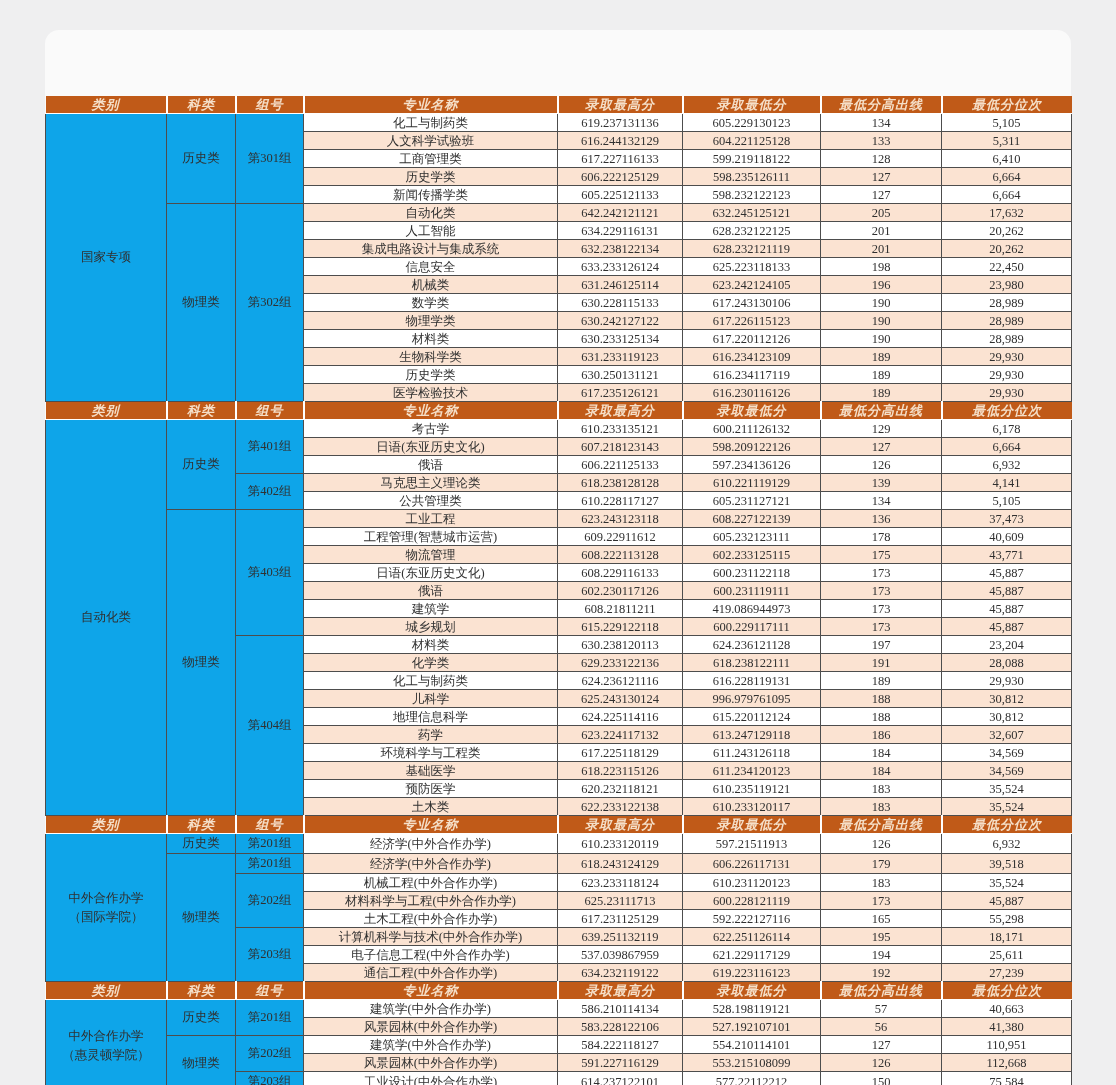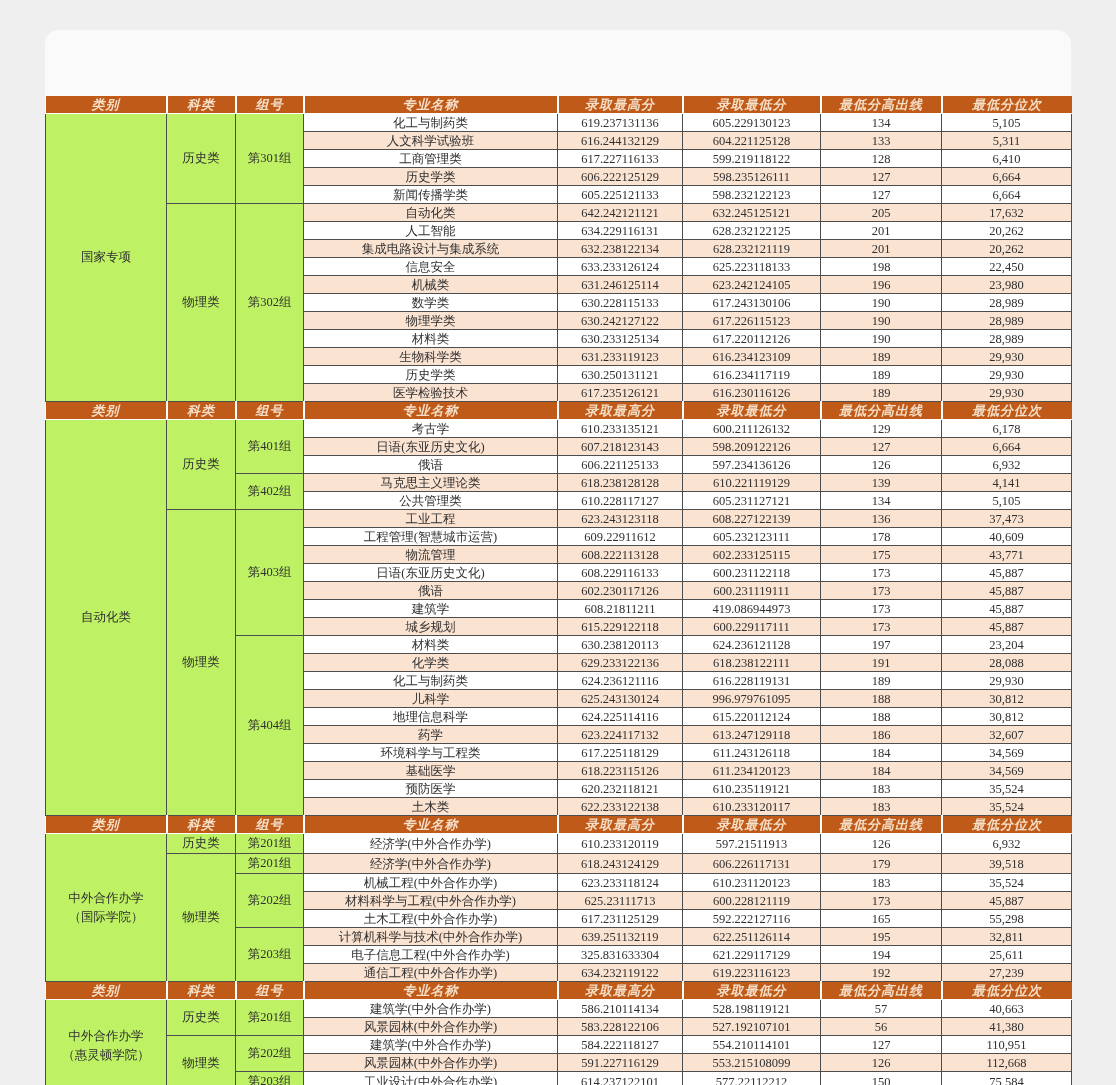--- a/index.html
+++ b/index.html
@@ -52,21 +52,21 @@
     line-height: 16px;
     text-align: center;
     font-size: 12.5px;
     background: #ffffff;
     overflow: hidden;
     white-space: nowrap;
   }
   table.scores tr.alt td.data { background: #fbe3d2; }
   table.scores tr.plain td.data { background: #ffffff; }
   table.scores td.merge {
-    background: #bef264;
+    background: #0ea5e9;
     white-space: pre-line;
     line-height: 19px;
   }
 </style>
 </head>
 <body>
 
 <div class="card">
   <table class="scores" id="scores-table">
       <colgroup>
@@ -433,25 +433,25 @@
           <td class="data">592.222127116</td>
           <td class="data">165</td>
           <td class="data">55,298</td>
         </tr>
         <tr class="alt">
           <td rowspan="3" class="merge">第203组</td>
           <td class="data">计算机科学与技术(中外合作办学)</td>
           <td class="data">639.251132119</td>
           <td class="data">622.251126114</td>
           <td class="data">195</td>
-          <td class="data">32,811</td>
+          <td class="data">18,171</td>
         </tr>
         <tr class="plain">
           <td class="data">电子信息工程(中外合作办学)</td>
-          <td class="data">325.831633304</td>
+          <td class="data">537.039867959</td>
           <td class="data">621.229117129</td>
           <td class="data">194</td>
           <td class="data">25,611</td>
         </tr>
         <tr class="alt">
           <td class="data">通信工程(中外合作办学)</td>
           <td class="data">634.232119122</td>
           <td class="data">619.223116123</td>
           <td class="data">192</td>
           <td class="data">27,239</td>

